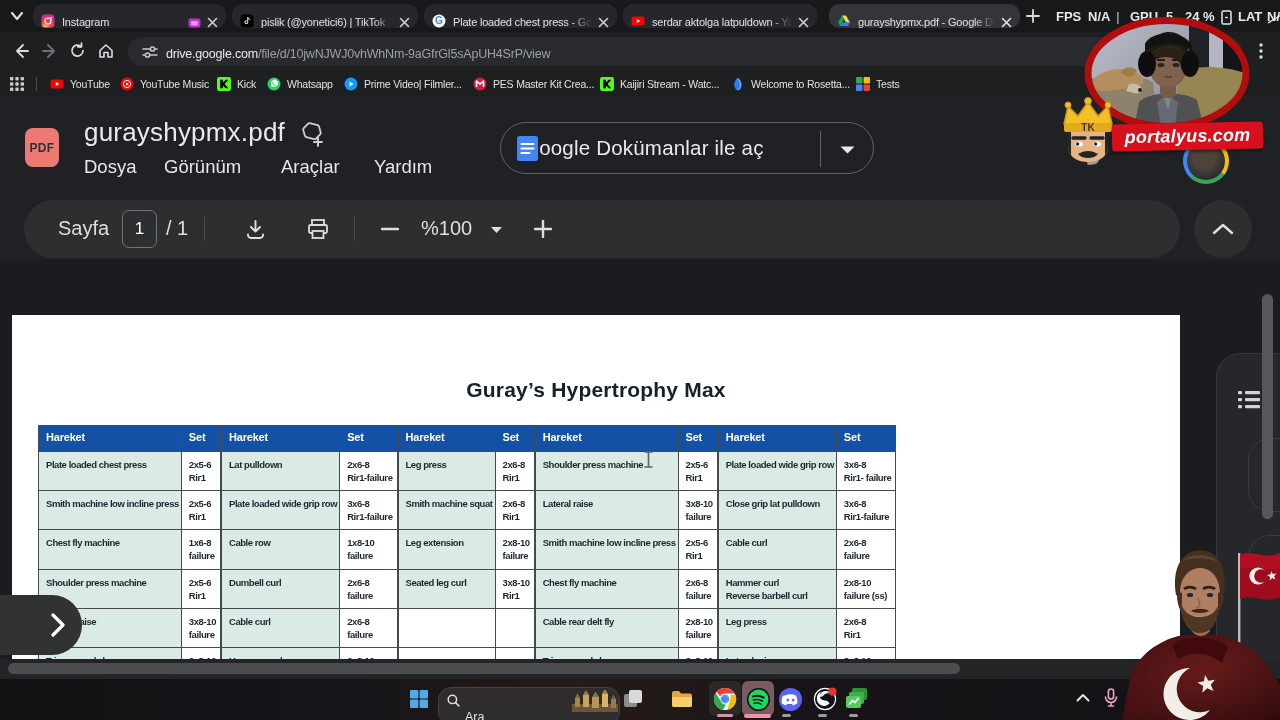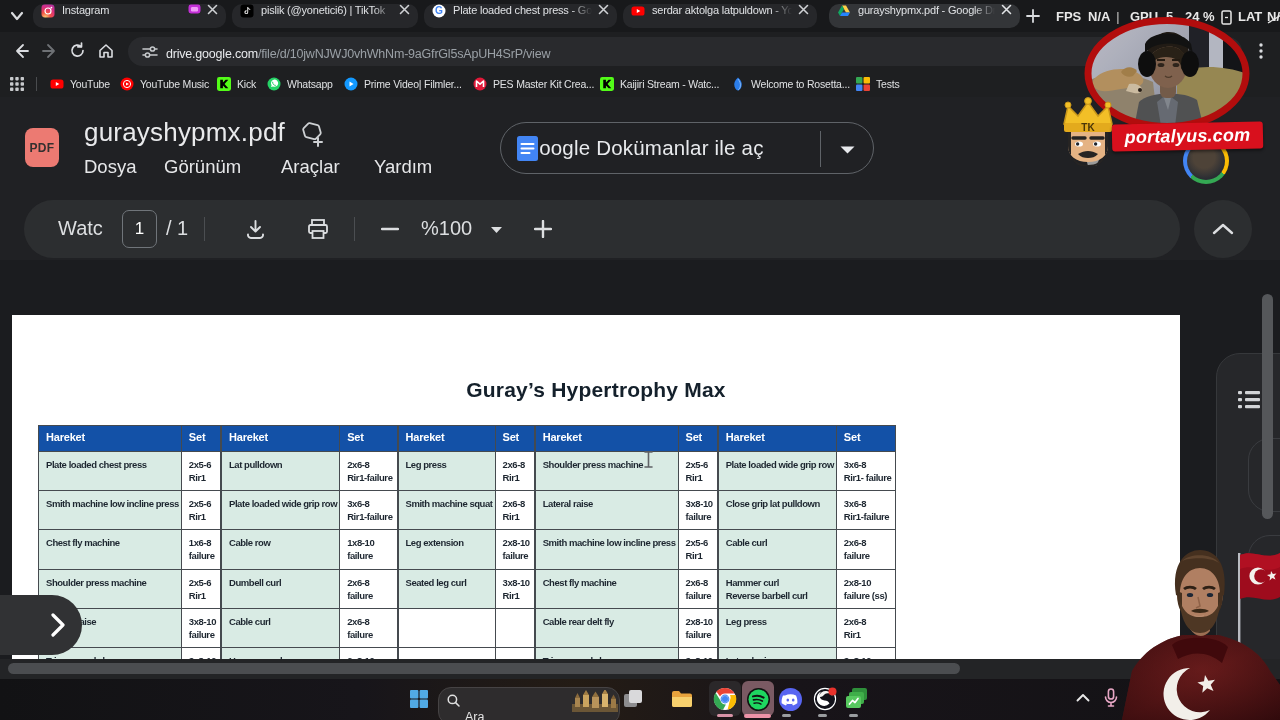--- a/index.html
+++ b/index.html
@@ -7,21 +7,21 @@
   #screen {
     position:relative; width:1280px; height:720px; overflow:hidden;
     background:#1b1c1f; font-family:"Liberation Sans", sans-serif;
     -webkit-font-smoothing:antialiased;
   }
   .abs { position:absolute; }
 
   
   #tabstrip { left:0; top:0; width:1280px; height:32px; background:#18191b; }
   .tab { position:absolute; top:4px; height:24px; border-radius:10px; background:#26272a;
-         display:flex; align-items:flex-start; padding:0 8px; overflow:hidden; }
+         display:flex; align-items:flex-end; padding:0 8px; overflow:hidden; }
   .tab.active { background:#333538; }
   .tab .tlabel { color:#dfe1e4; font-size:11px; letter-spacing:-0.2px; margin-left:7px; white-space:nowrap;
                  overflow:hidden; flex:1 1 auto;
                  -webkit-mask-image:linear-gradient(90deg,#000 85%,transparent 100%);
                  mask-image:linear-gradient(90deg,#000 85%,transparent 100%); }
   .tab .tclose { margin-left:6px; flex:0 0 auto; }
   .favicon { width:14px; height:14px; flex:0 0 auto; }
 
   
   #omnibox-row { left:0; top:32px; width:1280px; height:38px; background:#1e1f21; }
@@ -335,21 +335,21 @@
         </svg>
     </div>
 
 
     <div class="abs" style="left:1183px;top:41px;width:46px;height:46px;border-radius:50%;background:conic-gradient(#ea4335 0 12%, #fbbc04 12% 35%, #34a853 35% 62%, #4285f4 62% 88%, #ea4335 88%)">
       <div class="abs" style="left:4px;top:4px;width:38px;height:38px;border-radius:50%;background:radial-gradient(circle at 45% 40%, #4e4338 0 35%, #2a2d33 70%)"></div>
     </div>
   </div>
 
   <div id="toolbar-pill">
-    <span class="tb-text" style="left:34px">Watc</span>
+    <span class="tb-text" style="left:34px">Sayfa</span>
     <div id="page-box">
         <span>1</span>
       </div>
     <span class="tb-text" style="left:142px">/ 1</span>
     <div class="tb-div" style="left:180px"></div>
     <svg class="abs" style="left:221px;top:19px" width="21" height="21" viewBox="0 0 21 21">
       <path d="M10.5 2 V12 M6 8 L10.5 12.5 L15 8" stroke="#dcdee0" stroke-width="1.9" fill="none" stroke-linecap="round" stroke-linejoin="round"></path>
       <path d="M3 15.5 a3 3 0 0 0 3 3.5 H15 a3 3 0 0 0 3 -3.5" stroke="#dcdee0" stroke-width="1.9" fill="none" stroke-linecap="round"></path>
     </svg>
     <svg class="abs" style="left:283px;top:19px" width="22" height="21" viewBox="0 0 22 21">

